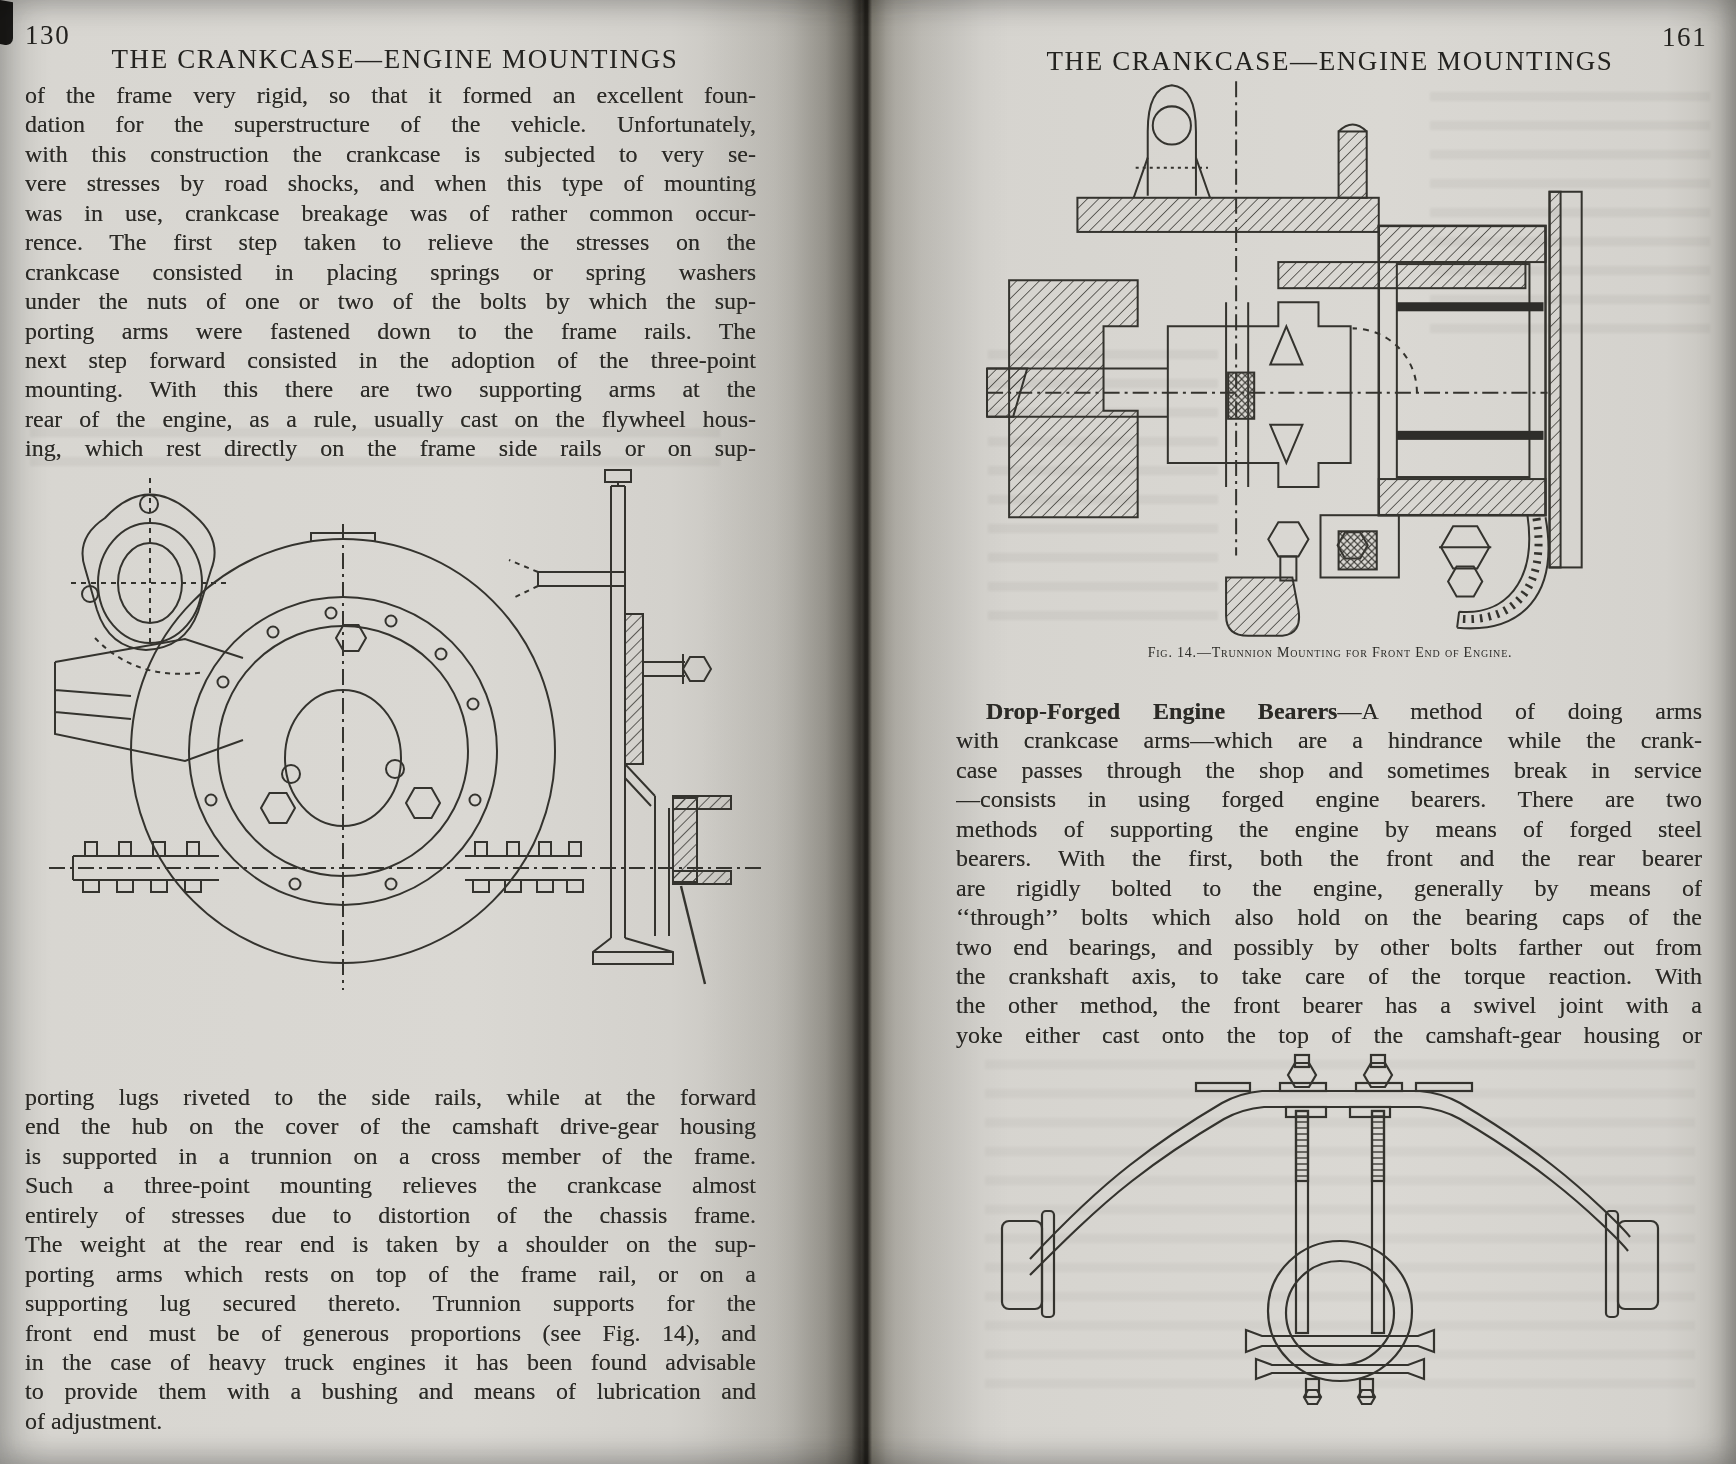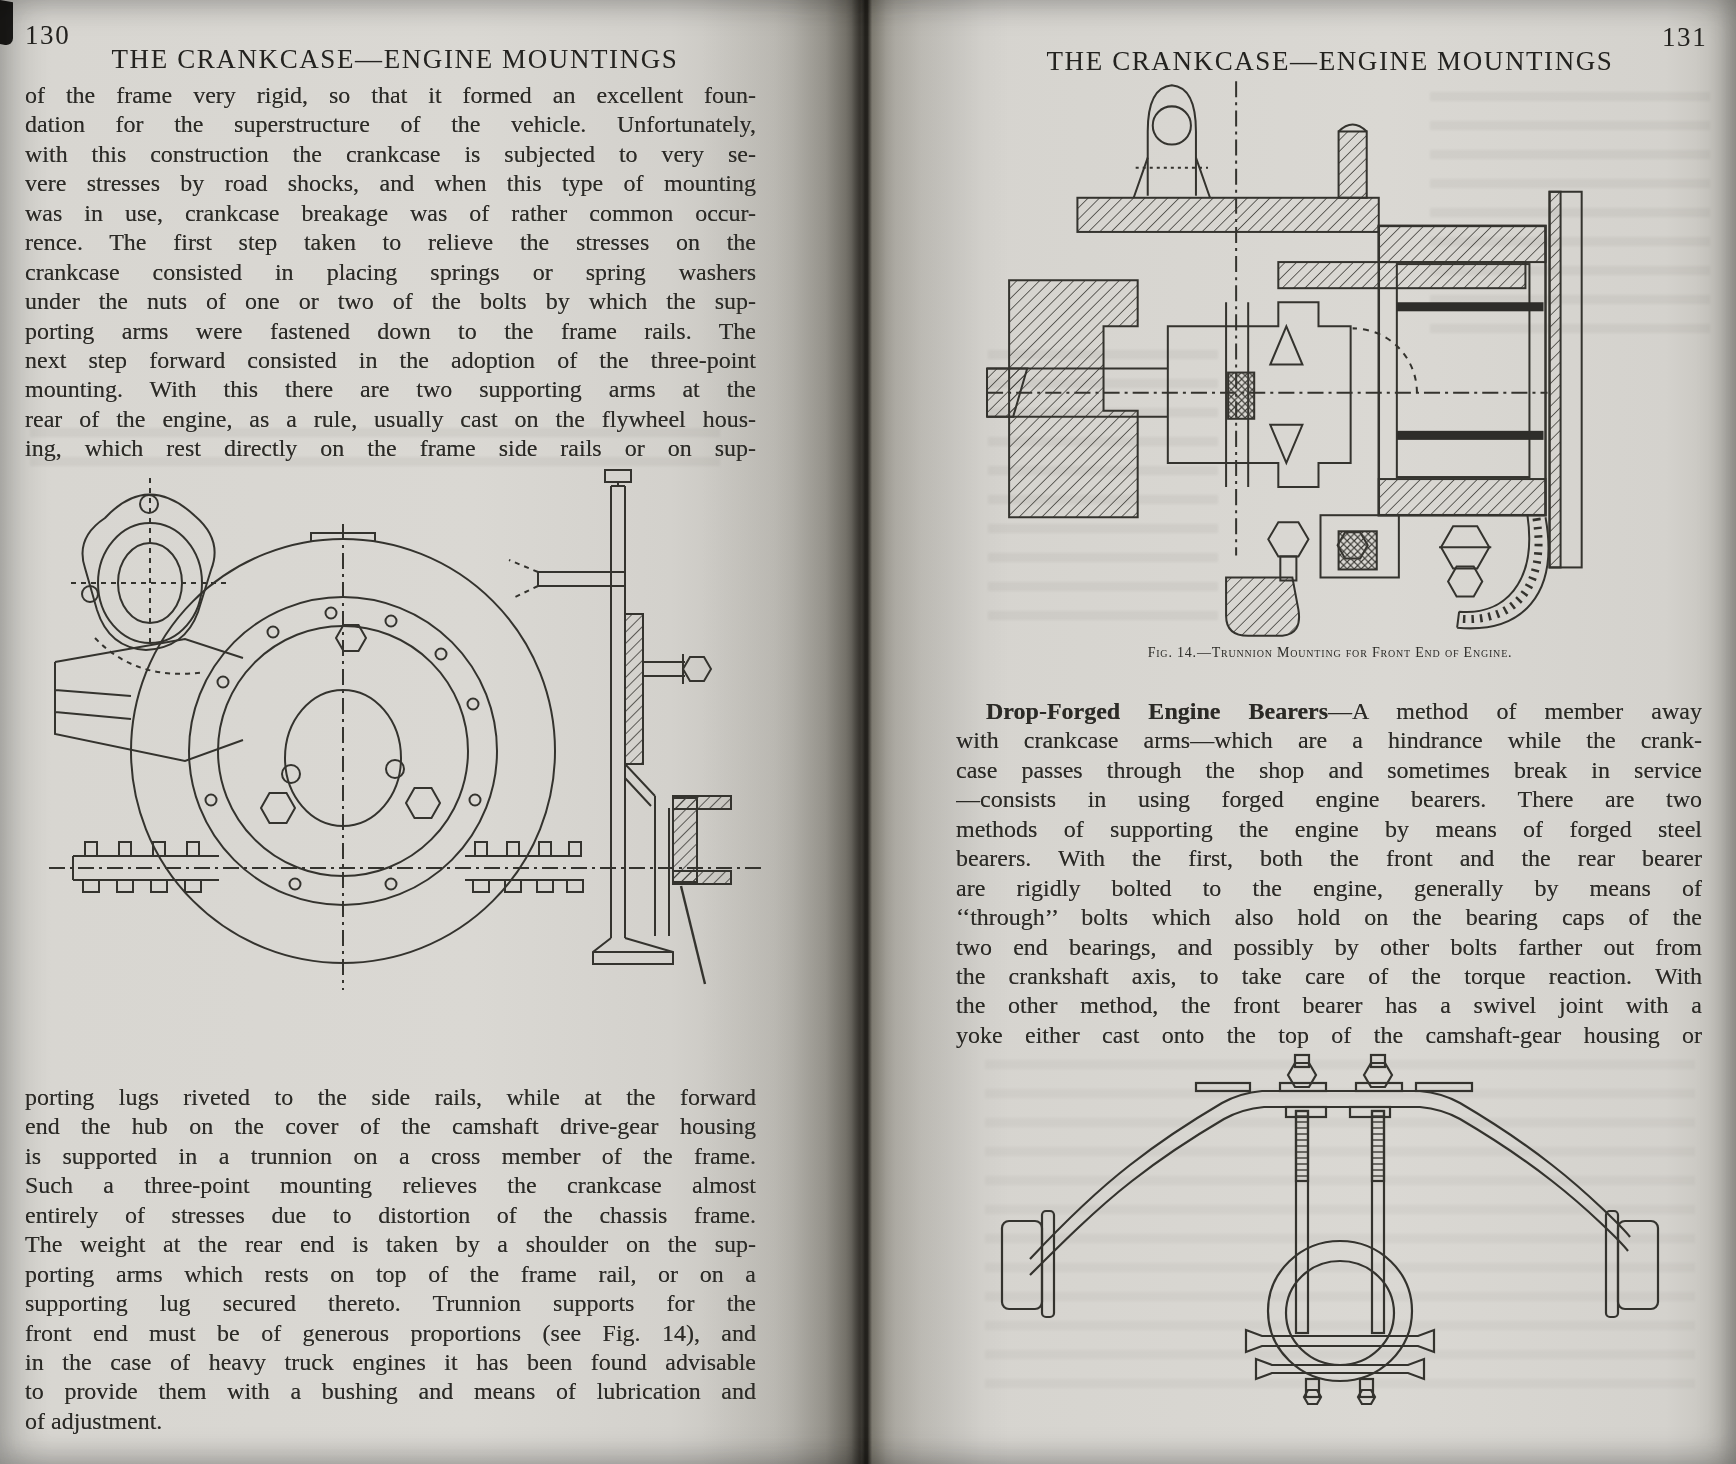--- a/index.html
+++ b/index.html
@@ -175,21 +175,21 @@
       <div class="tline">The weight at the rear end is taken by a shoulder on the sup-</div>
       <div class="tline">porting arms which rests on top of the frame rail, or on a</div>
       <div class="tline">supporting lug secured thereto.  Trunnion supports for the</div>
       <div class="tline">front end must be of generous proportions (see Fig. 14), and</div>
       <div class="tline">in the case of heavy truck engines it has been found advisable</div>
       <div class="tline">to provide them with a bushing and means of lubrication and</div>
       <div class="tline ragged">of adjustment.</div>
     </div>
 
   <div class="running-head title" style="left:1010px;top:22px;width:640px;">THE CRANKCASE—ENGINE MOUNTINGS</div>
-  <div class="running-head" style="left:1662px;top:22px;">131</div>
+  <div class="running-head" style="left:1662px;top:22px;">161</div>
 
   <figure style="left:985px;top:72px;">
     <svg width="668" height="570" viewBox="0 0 665 565" aria-hidden="true">
       <defs>
         <pattern id="h1b" width="8" height="8" patternUnits="userSpaceOnUse" patternTransform="rotate(45)">
           <line x1="0" y1="0" x2="0" y2="8" stroke="#3b3a35" stroke-width="1.5"></line>
         </pattern>
         <pattern id="h2b" width="7" height="7" patternUnits="userSpaceOnUse">
           <path d="M0,0 L7,7 M7,0 L0,7" stroke="#3b3a35" stroke-width="1.1" fill="none"></path>
         </pattern>
@@ -244,21 +244,21 @@
         <rect x="352" y="456" width="38" height="38" fill="url(#h2b)"></rect>
 
         <path d="M240,502 L240,540 Q240,560 262,560 L296,560 Q316,558 312,534 L306,502 Z" fill="url(#h1b)"></path>
       </g>
     </svg>
   </figure>
 
   <div class="caption" style="left:956px;top:645px;width:748px;">Fig. 14.—Trunnion Mounting for Front End of Engine.</div>
 
   <div class="para" style="left:956px;top:697px;width:746px;">
-    <div class="tline lead"><span class="bold">Drop-Forged Engine Bearers</span><span>—A method of member away</span></div>
+    <div class="tline lead"><span class="bold">Drop-Forged Engine Bearers</span><span>—A method of doing arms</span></div>
     <div>
         <div class="tline">with crankcase arms—which are a hindrance while the crank-</div>
         <div class="tline">case passes through the shop and sometimes break in service</div>
         <div class="tline">—consists in using forged engine bearers.  There are two</div>
         <div class="tline">methods of supporting the engine by means of forged steel</div>
         <div class="tline">bearers.  With the first, both the front and the rear bearer</div>
         <div class="tline">are rigidly bolted to the engine, generally by means of</div>
         <div class="tline">‘‘through’’ bolts which also hold on the bearing caps of the</div>
         <div class="tline">two end bearings, and possibly by other bolts farther out from</div>
         <div class="tline">the crankshaft axis, to take care of the torque reaction.  With</div>

